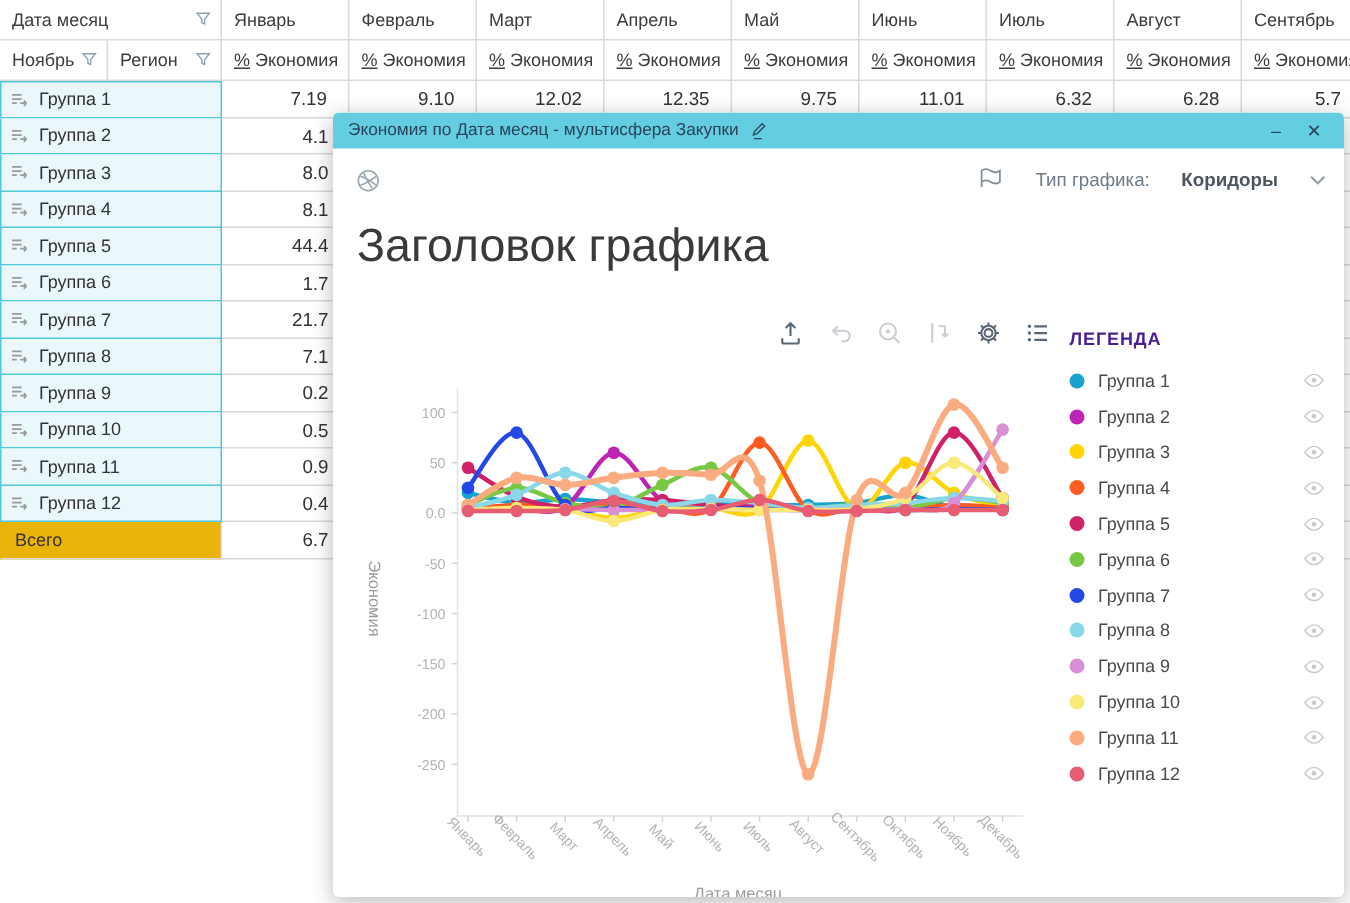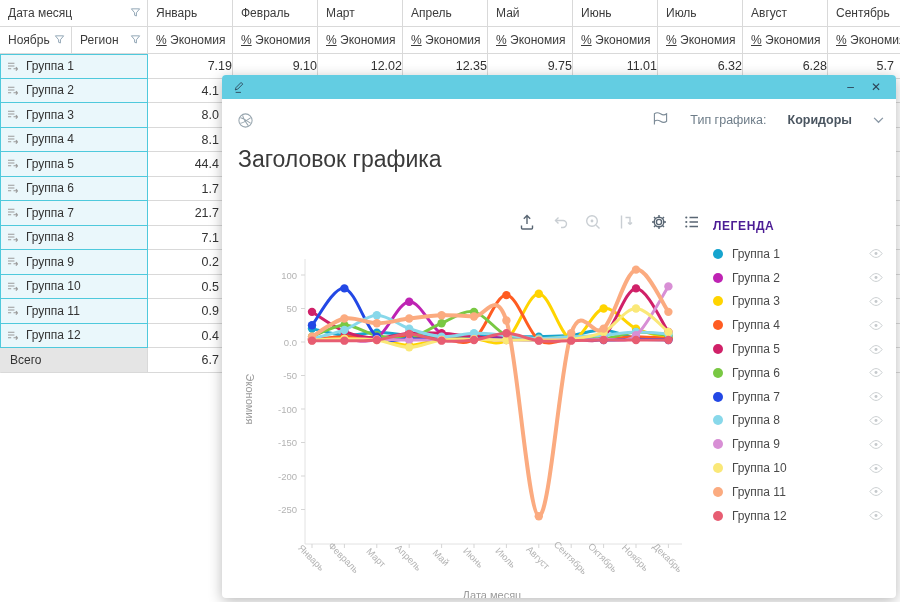--- a/index.html
+++ b/index.html
@@ -16,44 +16,44 @@
   .w-group{width:72px;}
   .w-region{width:76px;}
   .measure-cell{width:85px;}
   .funnel{position:absolute;right:6px;top:7px;line-height:0;}
   .pct{text-decoration:underline;}
   .trow{display:flex;width:913px;height:24.5px;}
   .gcell{box-sizing:border-box;width:148px;display:flex;align-items:center;gap:6px;padding-left:6px;
          background:#eaf7fb;border-left:1px solid #4fc9dc;border-right:1px solid #4fc9dc;
          border-bottom:1px solid #4fc9dc;cursor:pointer;}
   .trow:first-child .gcell{border-top:1px solid #4fc9dc;}
-  .gcell.total{background:#e5e5e5;border-color:transparent;border-bottom:1px solid #d9d9d9;
+  .gcell.total{background:#eab308;border-color:transparent;border-bottom:1px solid #d9d9d9;
                border-right:1px solid #d9d9d9;padding-left:9px;}
   .glabel{color:#333;}
   .vcell{box-sizing:border-box;width:85px;border-right:1px solid #d9d9d9;border-bottom:1px solid #d9d9d9;
          text-align:right;padding-right:13px;line-height:24.5px;font-size:12.5px;color:#333;
          white-space:nowrap;overflow:hidden;}
-  .trow.full .vcell{padding-right:0;}
+  .trow.full .vcell{padding-right:14px;}
   .trow.full .vcell.last{padding-right:18px;}
   .drill{line-height:0;flex:0 0 auto;}
   
   .dialog{position:absolute;left:222px;top:75px;width:674px;height:523px;background:#fff;
           border-radius:4px;box-shadow:0 3px 14px rgba(0,0,0,.28);z-index:5;overflow:hidden;}
   .titlebar{height:24px;background:#63cde2;display:flex;align-items:center;padding:0 10px;gap:7px;
             cursor:move;}
   .dtitle{font-size:11.5px;color:#2c4356;}
   .pencil{line-height:0;cursor:pointer;}
   .tspacer{flex:1;}
   .winbtn{font-size:12px;color:#2c4356;cursor:pointer;padding:0 5px;line-height:24px;}
   .dbody{position:relative;width:100%;height:499px;}
   .knot{position:absolute;left:15px;top:13px;line-height:0;}
   .charttype{position:absolute;right:12px;top:12px;display:flex;align-items:center;gap:21px;
              color:#6d7c88;font-size:12.5px;cursor:pointer;}
   .charttype b{color:#4a5560;}
-  .ctitle{position:absolute;left:16px;top:47px;font-size:23px;color:#3a3a3a;}
+  .ctitle{position:absolute;left:16px;top:47px;font-size:31px;color:#3a3a3a;}
   .toolbar{position:absolute;left:295px;top:113px;display:flex;gap:12px;align-items:center;}
   .tbtn{width:21px;height:21px;cursor:pointer;line-height:0;}
   .legendtitle{position:absolute;left:491px;top:120px;font-size:12px;font-weight:bold;color:#4c1d95;
                letter-spacing:.6px;}
   .legendlist{position:absolute;left:491px;top:143px;width:170px;}
   .litem{height:23.8px;display:flex;align-items:center;gap:9px;cursor:pointer;}
   .ldot{width:10px;height:10px;border-radius:50%;flex:0 0 auto;}
   .llabel{flex:1;font-size:12px;color:#4a4a4a;}
   .leye{line-height:0;cursor:pointer;}
   .chart{position:absolute;left:8px;top:150px;}
@@ -359,20 +359,21 @@
         <div class="vcell"></div>
         <div class="vcell"></div>
         <div class="vcell"></div>
         <div class="vcell last"></div>
       </div>
     </div>
 </div>
 
 <div class="dialog">
   <div class="titlebar">
+    <span class="dtitle">Экономия по Дата месяц - мультисфера Закупки</span>
     <span class="pencil">
       <svg width="13" height="13" viewBox="0 0 16 16">
           <path d="M4 11l1-3 6.2-6.2 2 2L7 10l-3 1z" fill="none" stroke="#2c4356" stroke-width="1.1"></path>
           <path d="M4.5 14h6.5" stroke="#2c4356" stroke-width="1.1"></path>
         </svg>
     </span>
     <span class="tspacer"></span>
     <span class="winbtn">–</span>
     <span class="winbtn">✕</span>
   </div>

